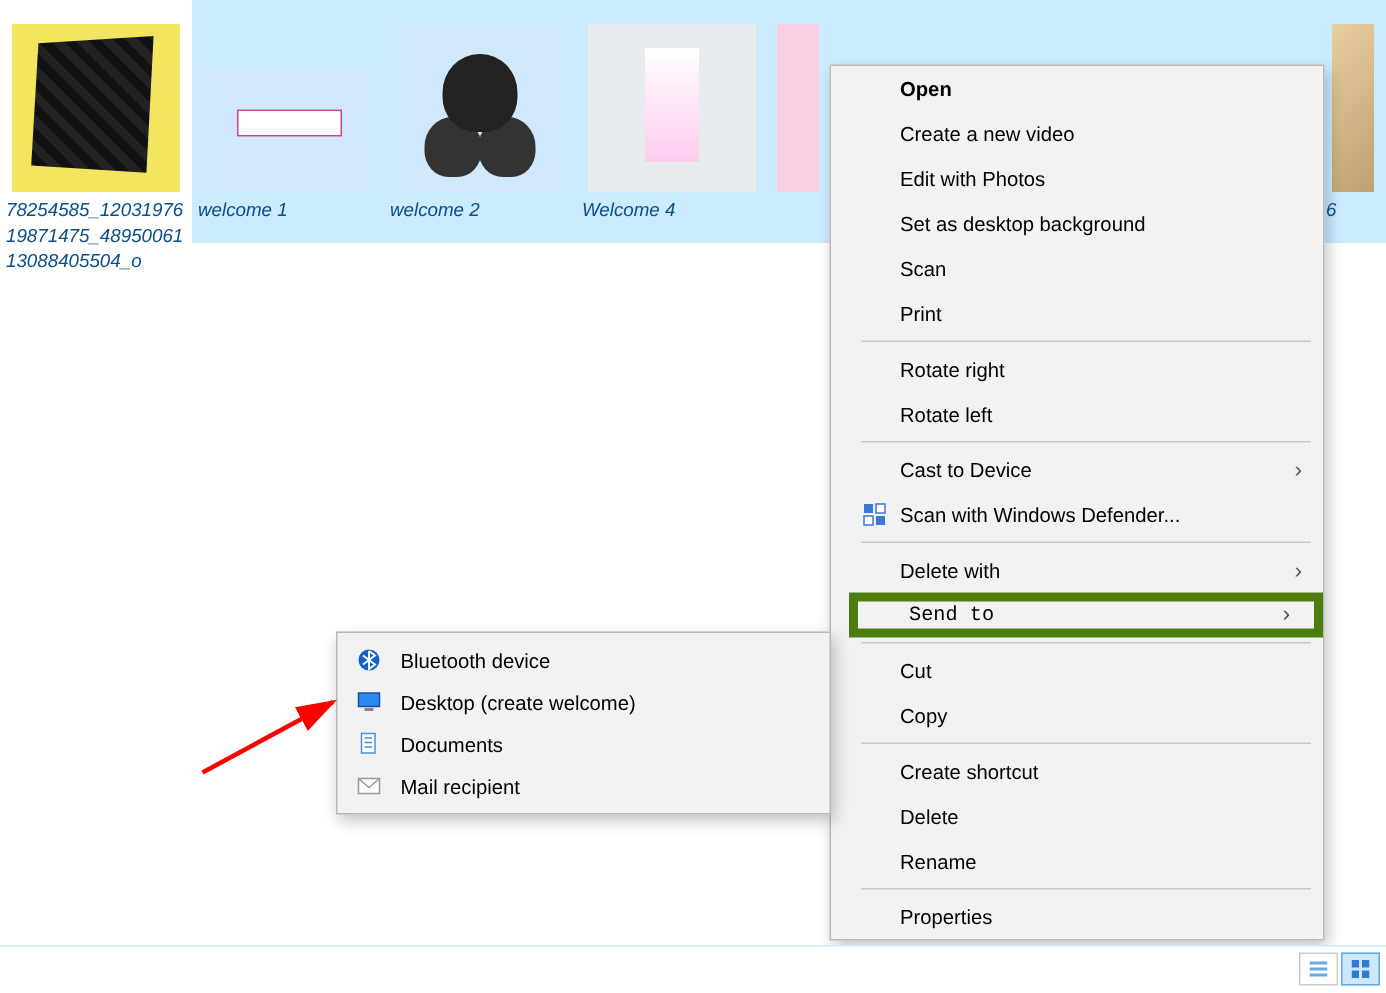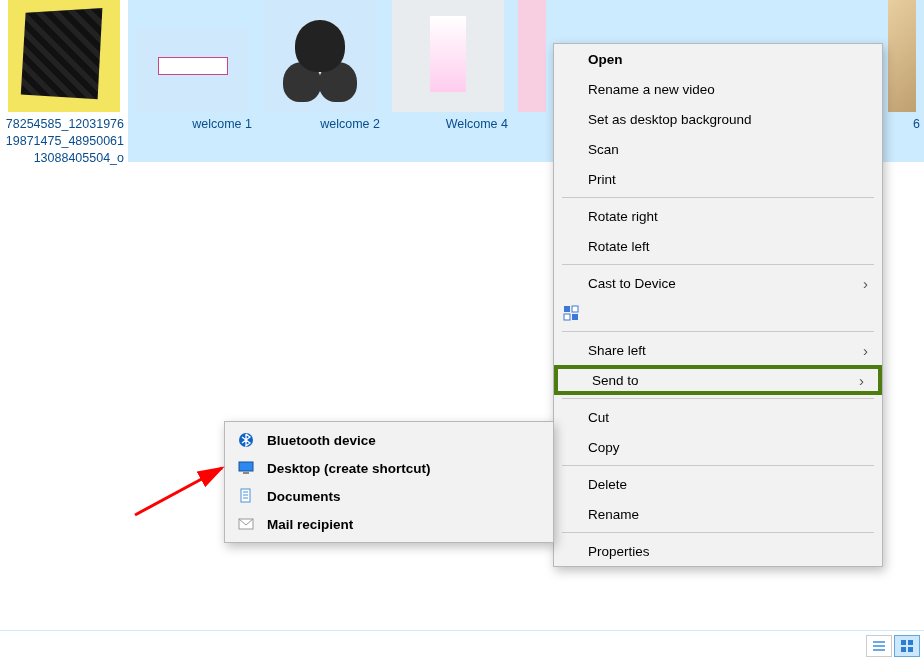--- a/index.html
+++ b/index.html
@@ -21,23 +21,24 @@
     top: 0;
     right: 0;
     height: 162px;
     background: #ccebff;
     display: flex;
     align-items: flex-start;
   }
   .thumb-cell {
     width: 128px;
     height: 162px;
-    padding-top: 0;
-    text-align: right;
+    padding-top: 16px;
+    text-align: left;
     position: relative;
+    font-style: italic;
   }
   .thumb-cell.bg-white { background: #fff; }
   .thumb-img {
     width: 112px;
     height: 112px;
     margin: 0 auto;
     display: flex;
     align-items: center;
     justify-content: center;
     overflow: hidden;
@@ -51,20 +52,21 @@
     padding: 0 4px;
   }
 
   
   .ctx {
     position: absolute;
     background: #f2f2f2;
     border: 1px solid #b8b8b8;
     box-shadow: 2px 4px 10px rgba(0,0,0,0.25);
     font-size: 13.5px;
+    padding-left: 12px;
   }
   .ctx-main {
     left: 553px;
     top: 43px;
     width: 330px;
   }
   .ctx-item {
     display: flex;
     align-items: center;
     height: 30px;
@@ -85,31 +87,31 @@
     display: flex;
     align-items: center;
     justify-content: center;
   }
   .ctx-sep {
     height: 1px;
     background: #c9c9c9;
     margin: 3px 8px;
   }
   .ctx-item.highlight {
-    border: 4px solid #4d7c0f;
+    border: 6px solid #4d7c0f;
+    font-family: Liberation Mono, monospace;
   }
   .ctx-item.bold span.lbl { font-weight: 600; }
 
   
   .ctx-sub {
     left: 224px;
     top: 421px;
     width: 330px;
     padding: 4px 0;
-    font-weight: bold;
   }
   .sub-item {
     display: flex;
     align-items: center;
     height: 28px;
     padding: 0 14px 0 12px;
   }
   .sub-item .ico {
     width: 18px;
     height: 18px;
@@ -197,21 +199,24 @@
     <div class="thumb-label">6</div>
   </div>
 </div>
 
 <div class="ctx ctx-main">
 
   <div class="ctx-item bold">
       <span class="lbl">Open</span>
     </div>
   <div class="ctx-item">
-      <span class="lbl">Rename a new video</span>
+      <span class="lbl">Create a new video</span>
+    </div>
+  <div class="ctx-item">
+      <span class="lbl">Edit with Photos</span>
     </div>
   <div class="ctx-item">
       <span class="lbl">Set as desktop background</span>
     </div>
   <div class="ctx-item">
       <span class="lbl">Scan</span>
     </div>
   <div class="ctx-item">
       <span class="lbl">Print</span>
     </div>
@@ -231,42 +236,46 @@
     </div>
   <div class="ctx-item">
     <span class="ico">
       <svg width="16" height="16" viewBox="0 0 16 16">
           <rect x="1" y="1" width="6" height="6" fill="#3b78d8"></rect>
           <rect x="9" y="1" width="6" height="6" fill="#fff" stroke="#3b78d8"></rect>
           <rect x="1" y="9" width="6" height="6" fill="#fff" stroke="#3b78d8"></rect>
           <rect x="9" y="9" width="6" height="6" fill="#3b78d8"></rect>
         </svg>
     </span>
-  </div>
-  <div class="ctx-sep"></div>
-
-  <div class="ctx-item">
-      <span class="lbl">Share left</span>
+    <span class="lbl">Scan with Windows Defender...</span>
+  </div>
+  <div class="ctx-sep"></div>
+
+  <div class="ctx-item">
+      <span class="lbl">Delete with</span>
       <span class="arrow">›</span>
     </div>
   <div class="ctx-item highlight">
       <span class="lbl">Send to</span>
       <span class="arrow">›</span>
     </div>
   <div class="ctx-sep"></div>
 
   <div class="ctx-item">
       <span class="lbl">Cut</span>
     </div>
   <div class="ctx-item">
       <span class="lbl">Copy</span>
     </div>
   <div class="ctx-sep"></div>
 
   <div class="ctx-item">
+      <span class="lbl">Create shortcut</span>
+    </div>
+  <div class="ctx-item">
       <span class="lbl">Delete</span>
     </div>
   <div class="ctx-item">
       <span class="lbl">Rename</span>
     </div>
   <div class="ctx-sep"></div>
 
   <div class="ctx-item">
       <span class="lbl">Properties</span>
     </div>
@@ -282,21 +291,21 @@
     </span>
     <span class="lbl">Bluetooth device</span>
   </div>
   <div class="sub-item">
     <span class="ico">
       <svg width="16" height="16" viewBox="0 0 16 16">
           <rect x="1" y="2" width="14" height="9" fill="#2d89ef" stroke="#14539a"></rect>
           <rect x="5" y="12" width="6" height="2" fill="#888"></rect>
         </svg>
     </span>
-    <span class="lbl">Desktop (create shortcut)</span>
+    <span class="lbl">Desktop (create welcome)</span>
   </div>
   <div class="sub-item">
     <span class="ico">
       <svg width="16" height="16" viewBox="0 0 16 16">
           <rect x="3" y="1" width="9" height="13" fill="#fff" stroke="#4a90d9"></rect>
           <line x1="5" y1="4" x2="10" y2="4" stroke="#4a90d9"></line>
           <line x1="5" y1="7" x2="10" y2="7" stroke="#4a90d9"></line>
           <line x1="5" y1="10" x2="10" y2="10" stroke="#4a90d9"></line>
         </svg>
     </span>

